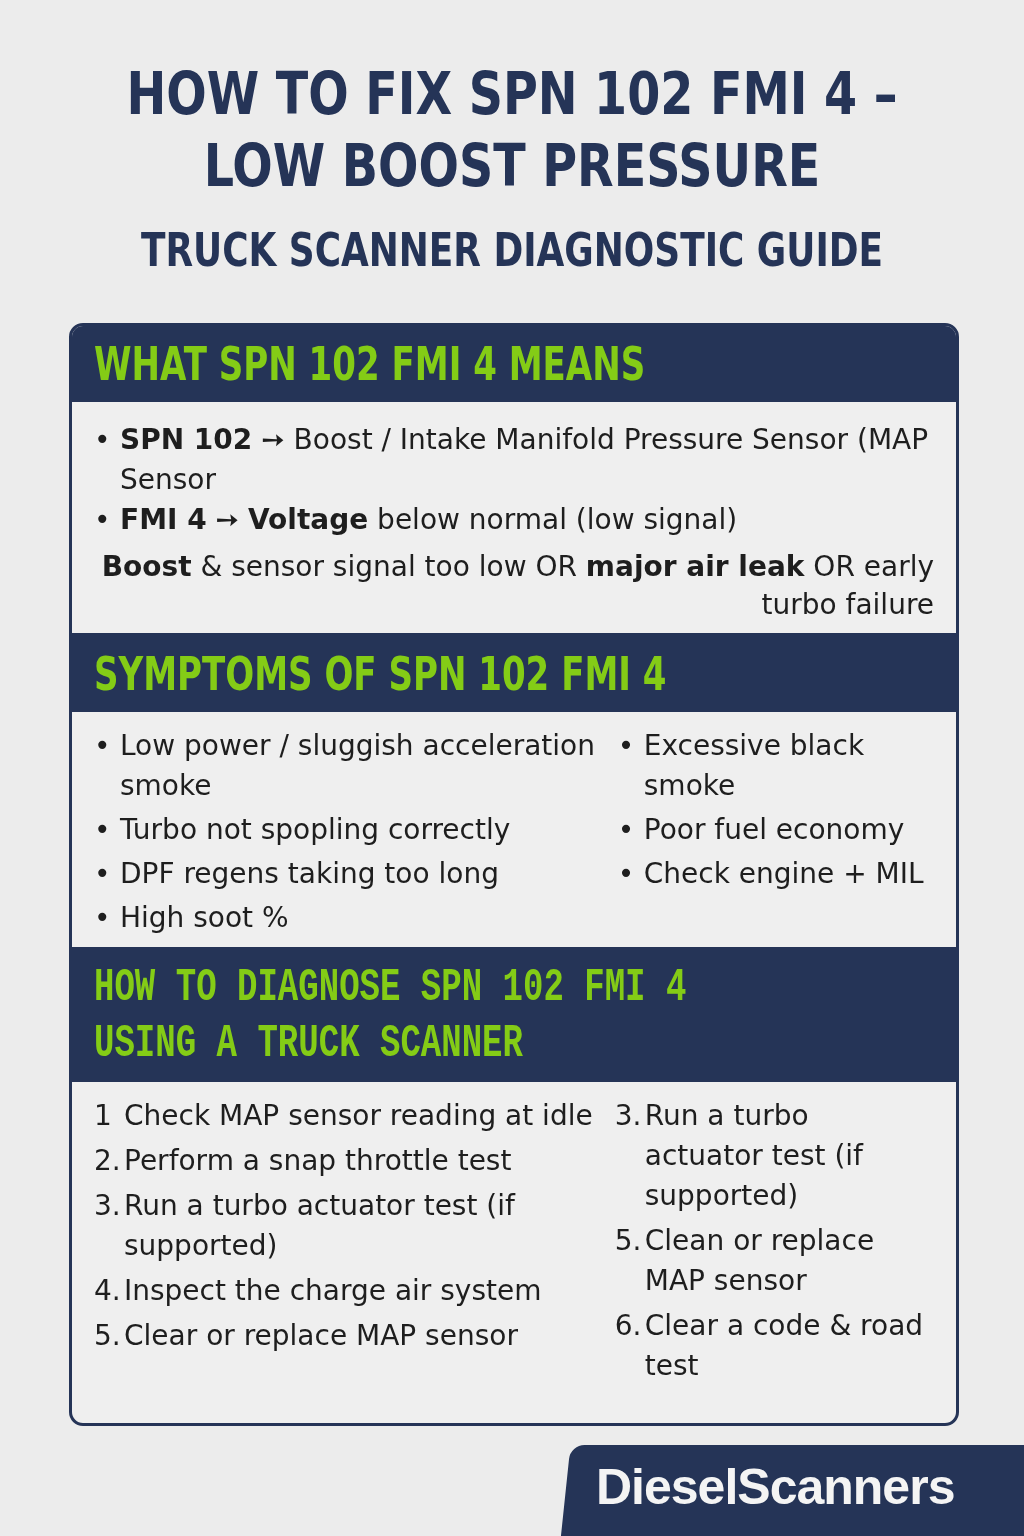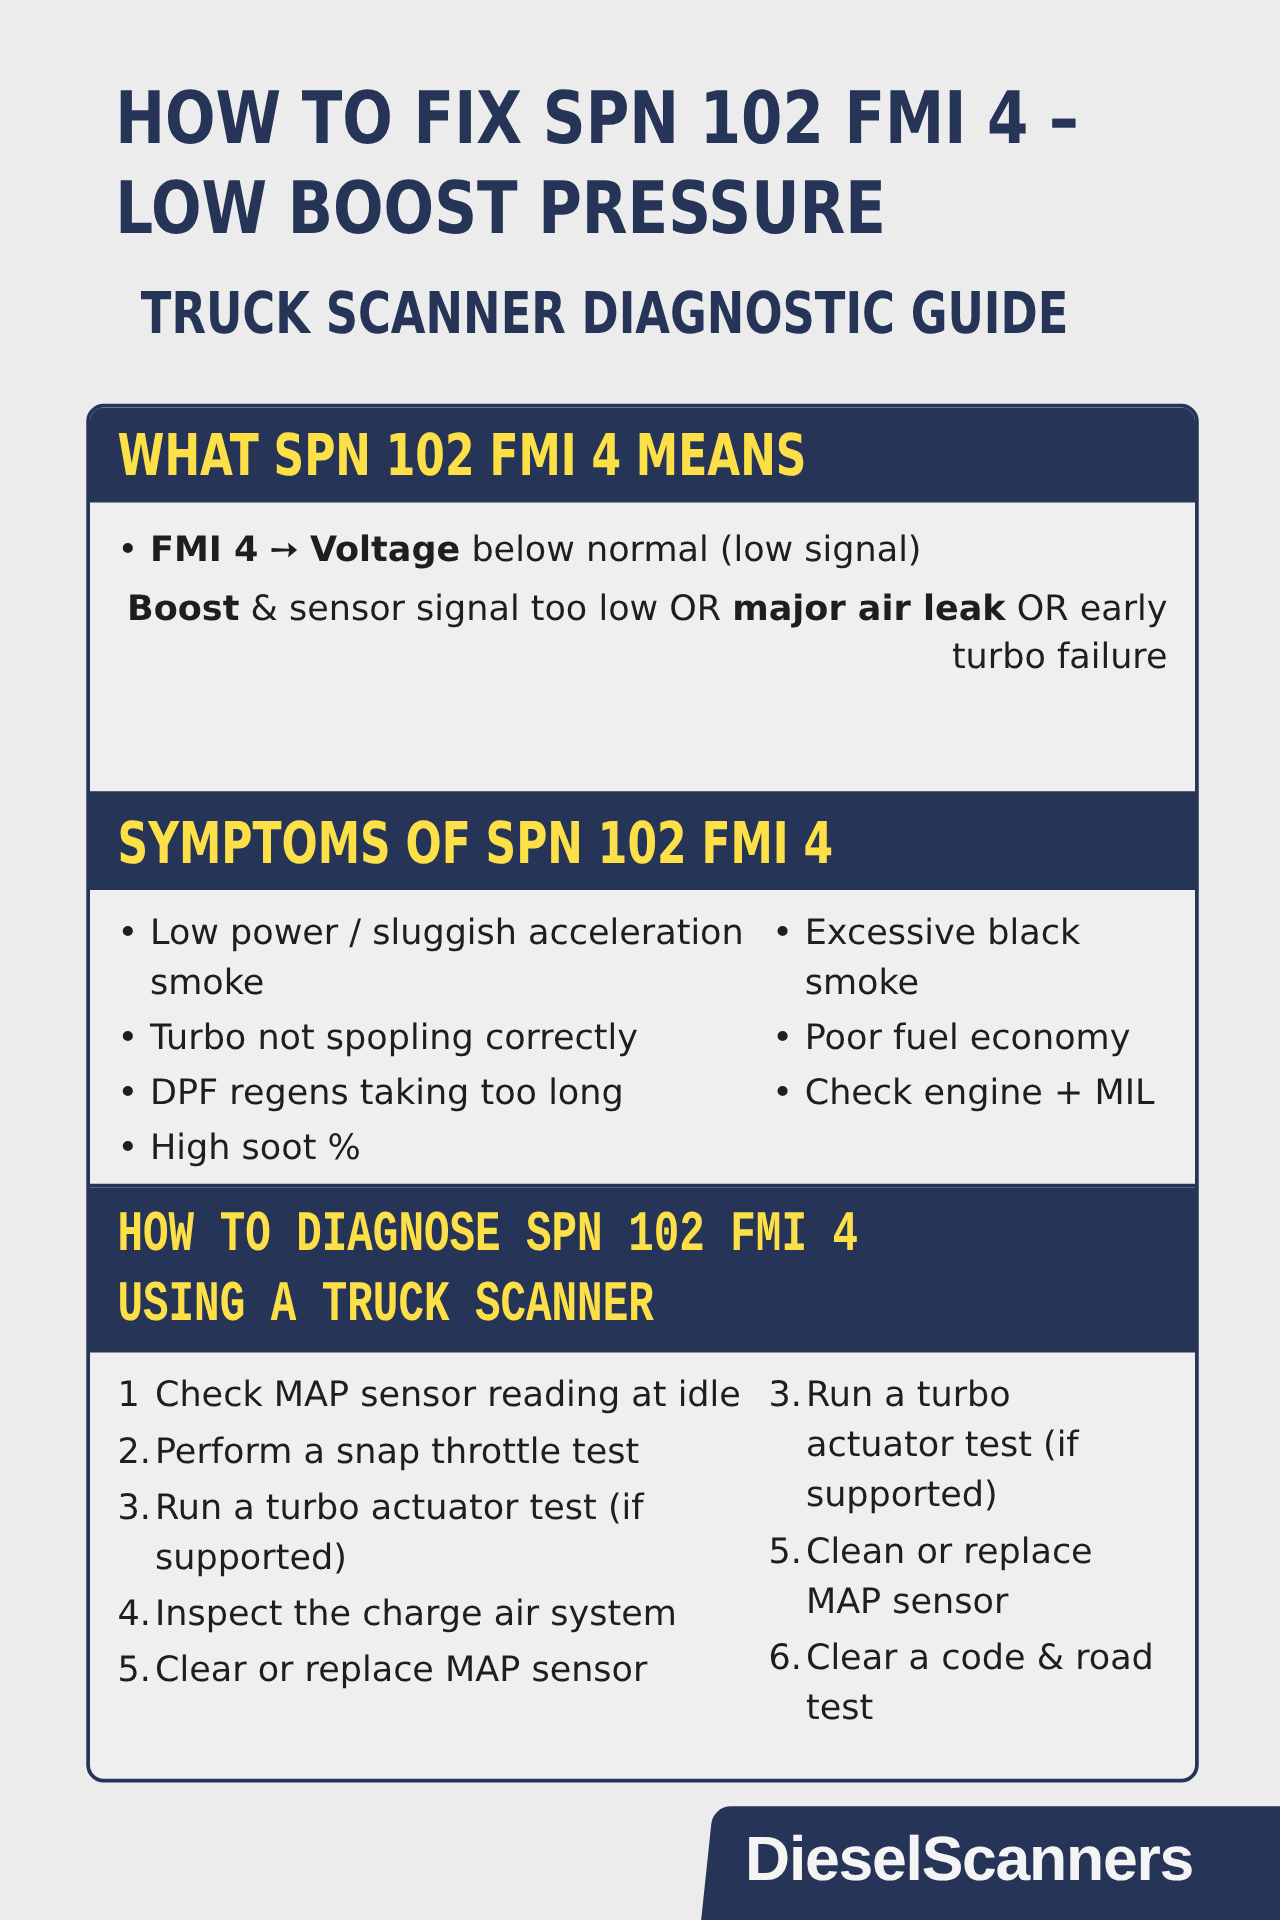--- a/index.html
+++ b/index.html
@@ -1,27 +1,27 @@
 <!DOCTYPE html>
 <html><head>
 <meta charset="utf-8">
 <style>
   html, body { margin:0; padding:0; }
   body {
     width:1024px; height:1536px; background:#ececec; position:relative; overflow:hidden;
     font-family:"DejaVu Sans", sans-serif; color:#1c1c1c;
   }
-  .title-block { position:absolute; left:0; top:58px; width:1024px; color:#253457; }
+  .title-block { position:absolute; left:0; top:58px; width:1024px; text-align:center; color:#253457; }
   .title-line { font-family:"DejaVu Sans", sans-serif; font-weight:bold; font-size:58px; letter-spacing:0px; line-height:72px; transform:scaleX(0.82); transform-origin:center; white-space:nowrap; }
   .subtitle { font-family:"DejaVu Sans", sans-serif; font-weight:bold; font-size:46px; line-height:56px; margin-top:20px; transform:scaleX(0.78); transform-origin:center; white-space:nowrap; }
   .card {
     position:absolute; left:69px; top:323px; width:884px; height:1097px;
     border:3px solid #253457; border-radius:14px; overflow:hidden; background:#efefef;
   }
-  .sec-head { background:#253457; color:#fde047; font-weight:bold; padding:0 22px; display:flex; align-items:center; }
+  .sec-head { background:#253457; color:#84cc16; font-weight:bold; padding:0 22px; display:flex; align-items:center; }
   .sec-head span { font-size:46px; transform:scaleX(0.74); transform-origin:left; white-space:nowrap; line-height:60px; }
   .sec-body { padding:0 22px; font-size:28px; color:#1e1e1e; }
   .bul { position:relative; padding-left:26px; line-height:40px; }
   .bul::before { content:"•"; position:absolute; left:0; top:0; }
   .b { font-weight:bold; }
   .s1-head { height:76px; }
   .s1-body { padding-top:18px; height:234px; border-bottom:3px solid #253457; box-sizing:border-box; }
   .s1-body .note { margin-top:8px; line-height:38px;text-align:right; }
   .s2-head { height:76px; }
   .s2-body { height:238px; padding-top:14px; box-sizing:border-box; display:flex; border-bottom:3px solid #253457; }
@@ -46,20 +46,23 @@
   <div class="title-line">HOW TO FIX SPN 102 FMI 4 –</div>
   <div class="title-line">LOW BOOST PRESSURE</div>
   <div class="subtitle">TRUCK SCANNER DIAGNOSTIC GUIDE</div>
 </div>
 
 <div class="card">
   <div class="sec-head s1-head">
     <span>WHAT SPN 102 FMI 4 MEANS</span>
   </div>
   <div class="sec-body s1-body">
+    <div class="bul">
+      <span class="b">SPN 102</span><span> ➙ </span><span>Boost / Intake Manifold Pressure Sensor (MAP Sensor</span>
+    </div>
     <div class="bul">
       <span class="b">FMI 4</span><span> ➙ </span><span class="b">Voltage</span><span> below normal (low signal)</span>
     </div>
     <div class="note">
       <span class="b">Boost</span><span> &amp; sensor signal too low OR </span><span class="b">major air leak</span><span> OR early turbo failure</span>
     </div>
   </div>
 
   <div class="sec-head s2-head">
     <span>SYMPTOMS OF SPN 102 FMI 4</span>

